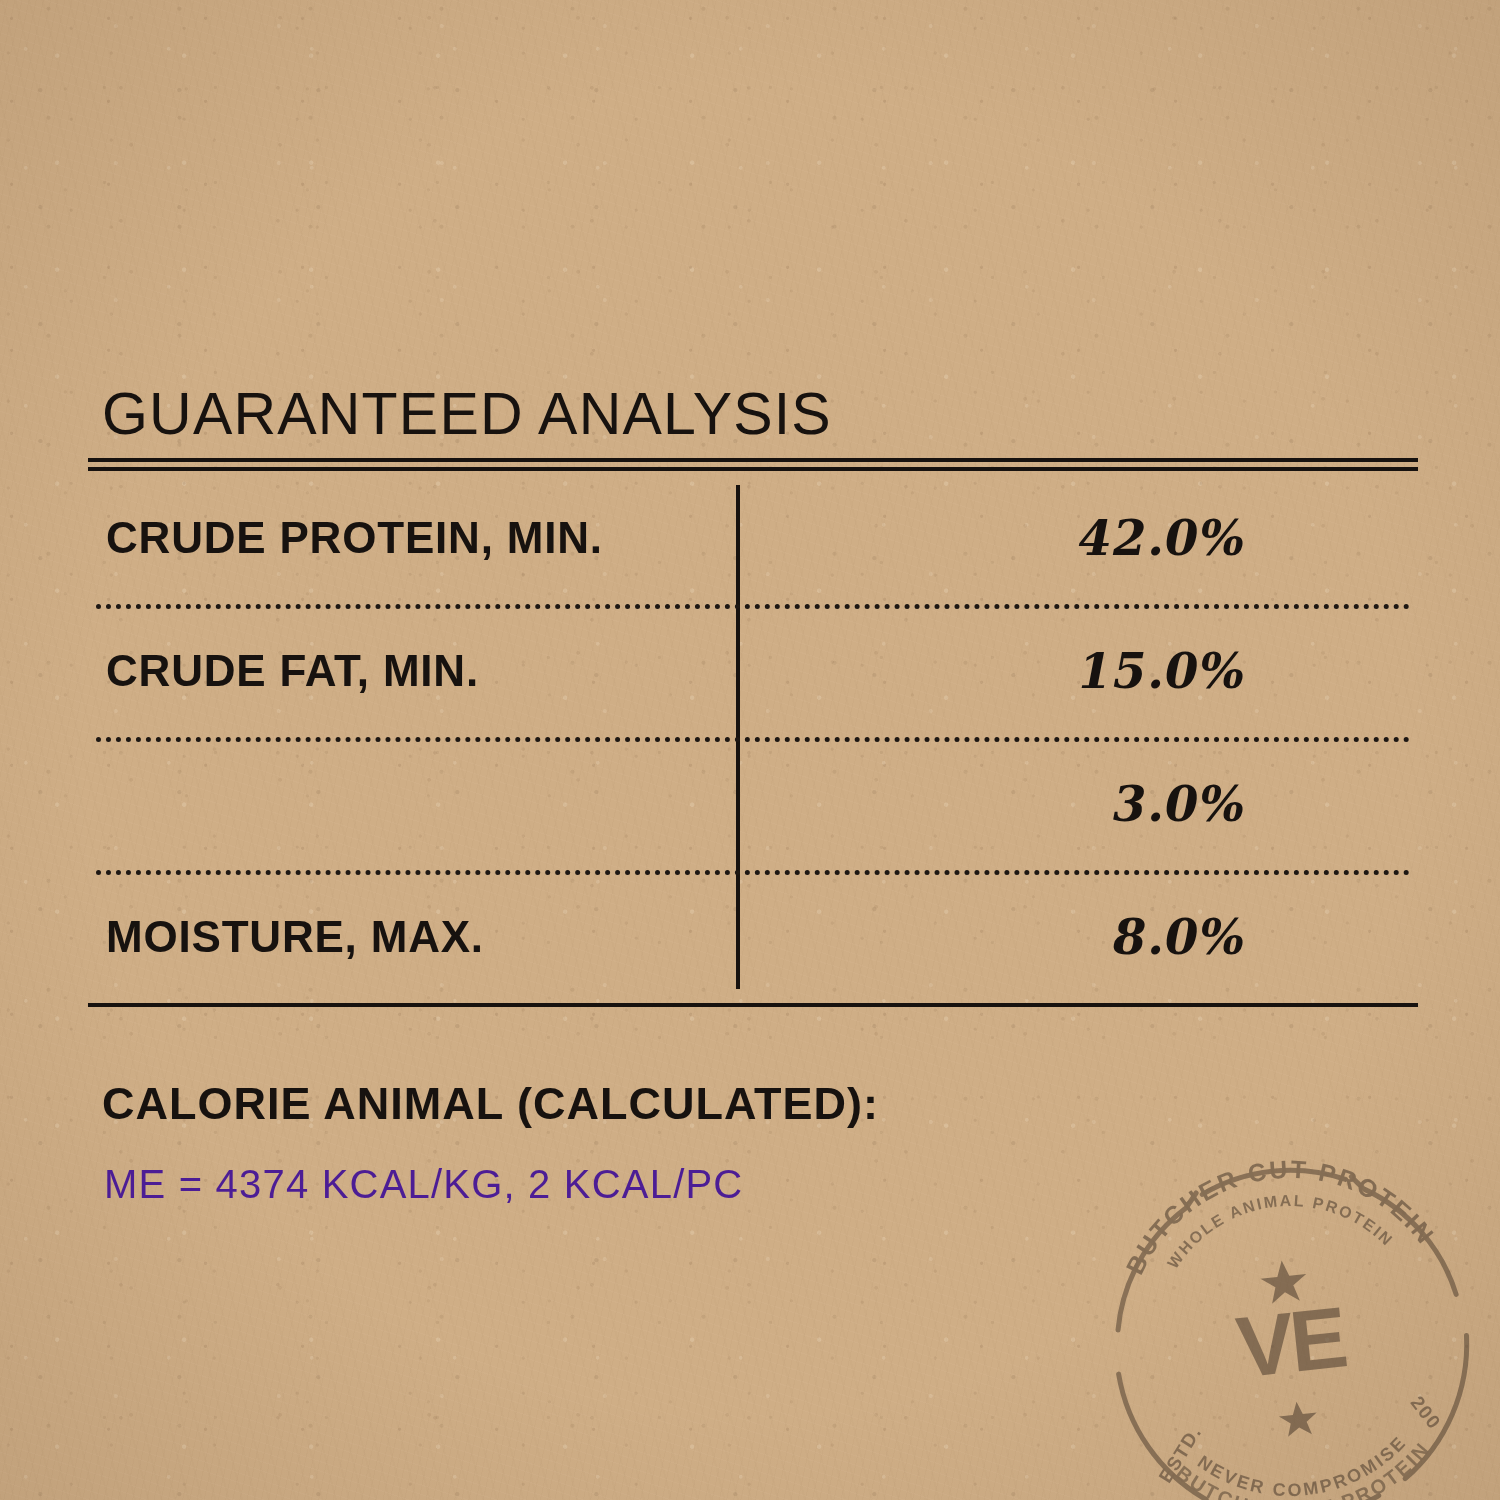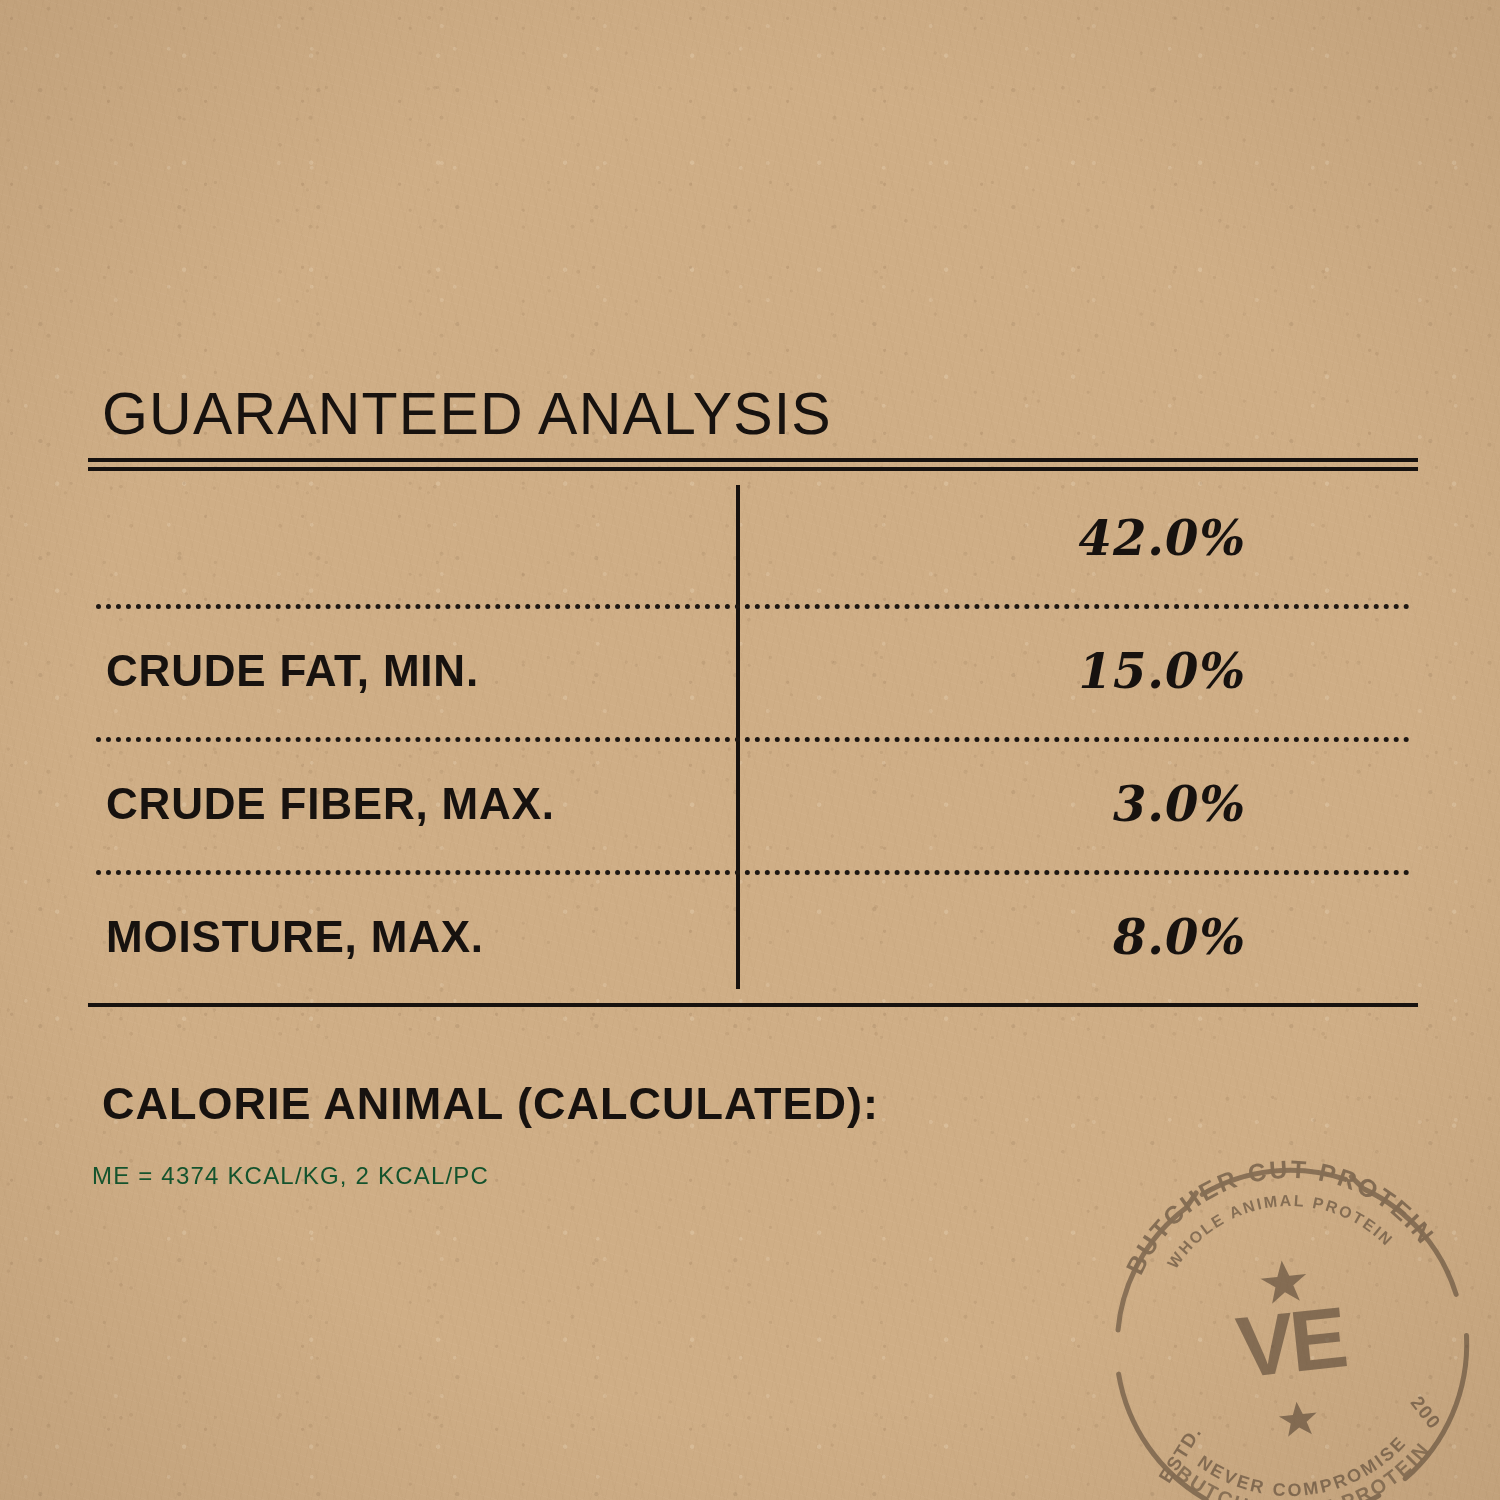--- a/index.html
+++ b/index.html
@@ -185,25 +185,25 @@
     position: absolute;
     left: 102px;
     top: 1078px;
     font-size: 45px;
     font-weight: 700;
     letter-spacing: 1px;
     color: #17120f;
   }
   .cal-body {
     position: absolute;
-    left: 92px;
+    left: 104px;
     top: 1162px;
-    font-size: 24px;
+    font-size: 40px;
     letter-spacing: 1.2px;
-    color: #14532d;
+    color: #4c1d95;
   }
 
   
   .stamp {
     position: absolute;
     left: 1090px;
     top: 1140px;
     width: 400px;
     height: 400px;
     opacity: 0.55;
@@ -226,30 +226,30 @@
 
     <div class="ga-title">GUARANTEED ANALYSIS</div>
 
     <div class="ga-table">
       <div class="rule-double"></div>
 
       <div class="rows">
         <div class="divider"></div>
 
         <div class="row">
+          <div class="row-label">CRUDE PROTEIN, MIN.</div>
           <div class="row-value">42.0%</div>
         </div>
 
         <div class="row">
           <div class="row-label">CRUDE FAT, MIN.</div>
           <div class="row-value">15.0%</div>
         </div>
 
         <div class="row">
-          <div class="row-label">CRUDE FIBER, MAX.</div>
           <div class="row-value">3.0%</div>
         </div>
 
         <div class="row">
           <div class="row-label">MOISTURE, MAX.</div>
           <div class="row-value">8.0%</div>
         </div>
       </div>
 
       <div class="rule-single"></div>

